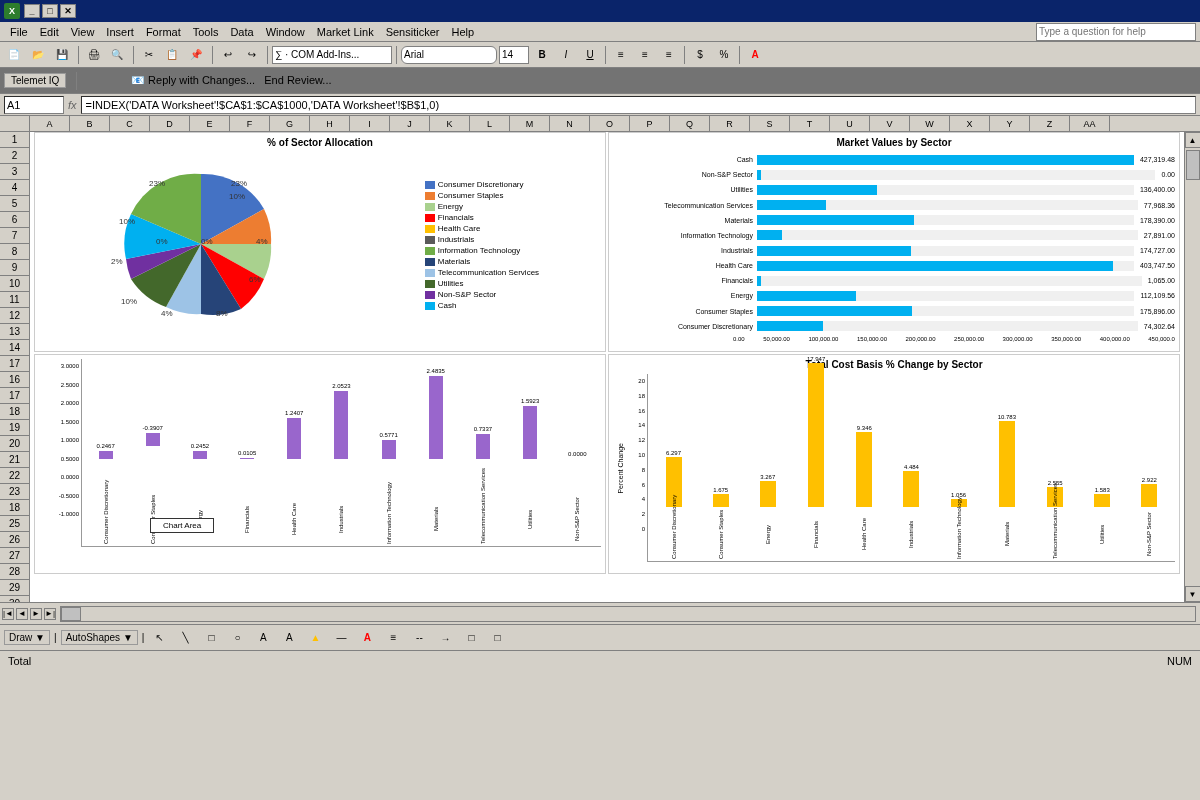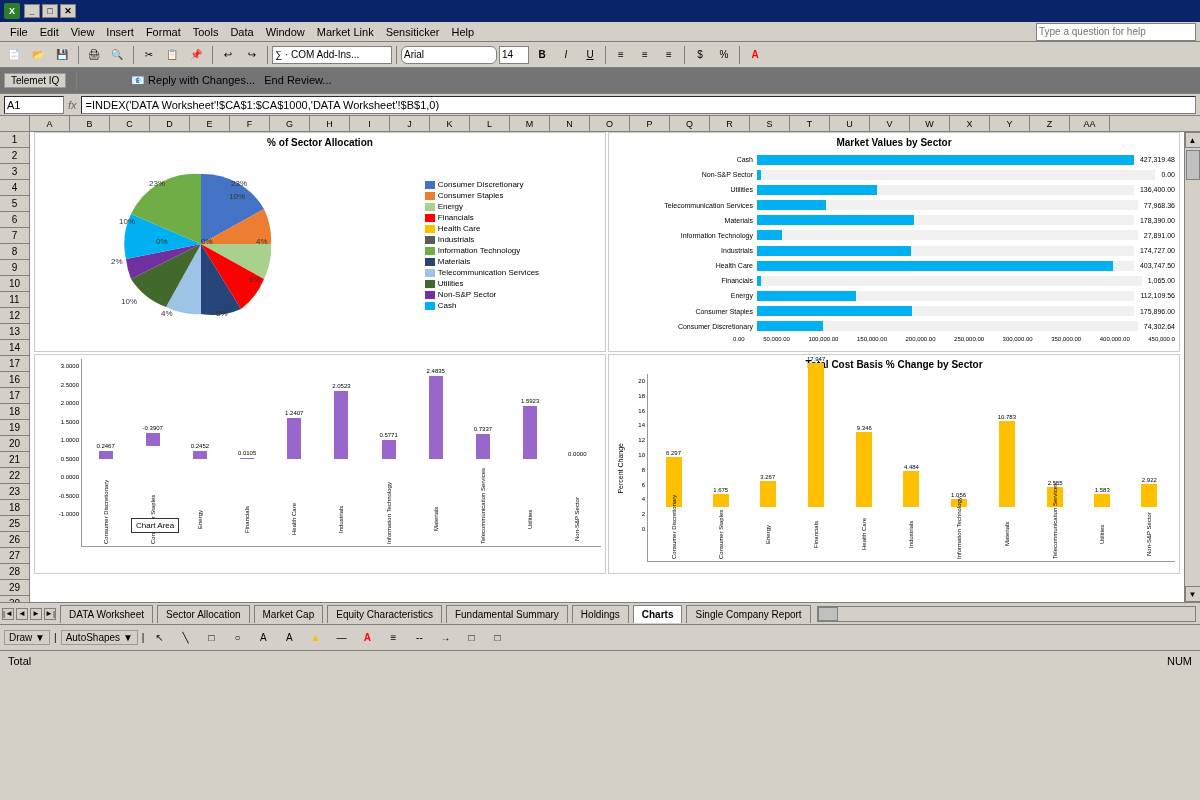--- a/index.html
+++ b/index.html
@@ -146,24 +146,24 @@
 
     .scrollbar-btn { width: 16px; height: 16px; background: #d4d0c8; border: 1px solid #808080; display: flex; align-items: center; justify-content: center; font-size: 8px; cursor: pointer; }
     .scrollbar-track { flex: 1; background: #d4d0c8; width: 16px; }
     .scrollbar-thumb { width: 14px; height: 30px; background: #c0c0c0; border: 1px solid #808080; margin: 2px auto; }
 
     
     .chart-area-label {
       position: absolute;
       background: white;
       border: 1px solid #333;
-      padding: 2px 4px;
+      padding: 2px 12px;
       font-size: 8px;
       bottom: 40px;
-      left: 96px;
+      left: 115px;
     }
 
     .toolbar2 {
       background: #737373;
       display: flex;
       align-items: center;
       height: 26px;
       padding: 2px 4px;
       border-bottom: 1px solid #808080;
       gap: 8px;
@@ -722,30 +722,20 @@
   </div>
 </div>
 
 <div style="background:#d4d0c8; display:flex; align-items:center; height:22px; border-top:1px solid #808080;">
   <div style="display:flex; gap:2px; padding-left:2px;">
     <div class="tab-nav">|◄</div>
     <div class="tab-nav">◄</div>
     <div class="tab-nav">►</div>
     <div class="tab-nav">►|</div>
   </div>
-  <div id="sheet-tabs-container" style="display:flex; gap:2px; padding-left:4px; overflow:hidden;">
-      <div class="tab">DATA Worksheet</div>
-      <div class="tab">Sector Allocation</div>
-      <div class="tab">Market Cap</div>
-      <div class="tab">Equity Characteristics</div>
-      <div class="tab">Fundamental Summary</div>
-      <div class="tab">Holdings</div>
-      <div class="tab active">Charts</div>
-      <div class="tab">Single Company Report</div>
-    </div>
 
   <div style="flex:1; height:16px; background:#d4d0c8; border:1px solid #808080; margin: 2px 4px; display:flex; align-items:center;">
     <div style="width:20px; height:14px; background:#c0c0c0; border:1px solid #808080;"></div>
   </div>
 </div>
 
 <div class="draw-toolbar">
   <div style="background:#d4d0c8; border:1px solid #999; padding:1px 4px; font-size:10px; cursor:pointer;">Draw ▼</div>
   <div style="font-size:10px;">|</div>
   <div style="background:#d4d0c8; border:1px solid #999; padding:1px 4px; font-size:10px; cursor:pointer;">AutoShapes ▼</div>

